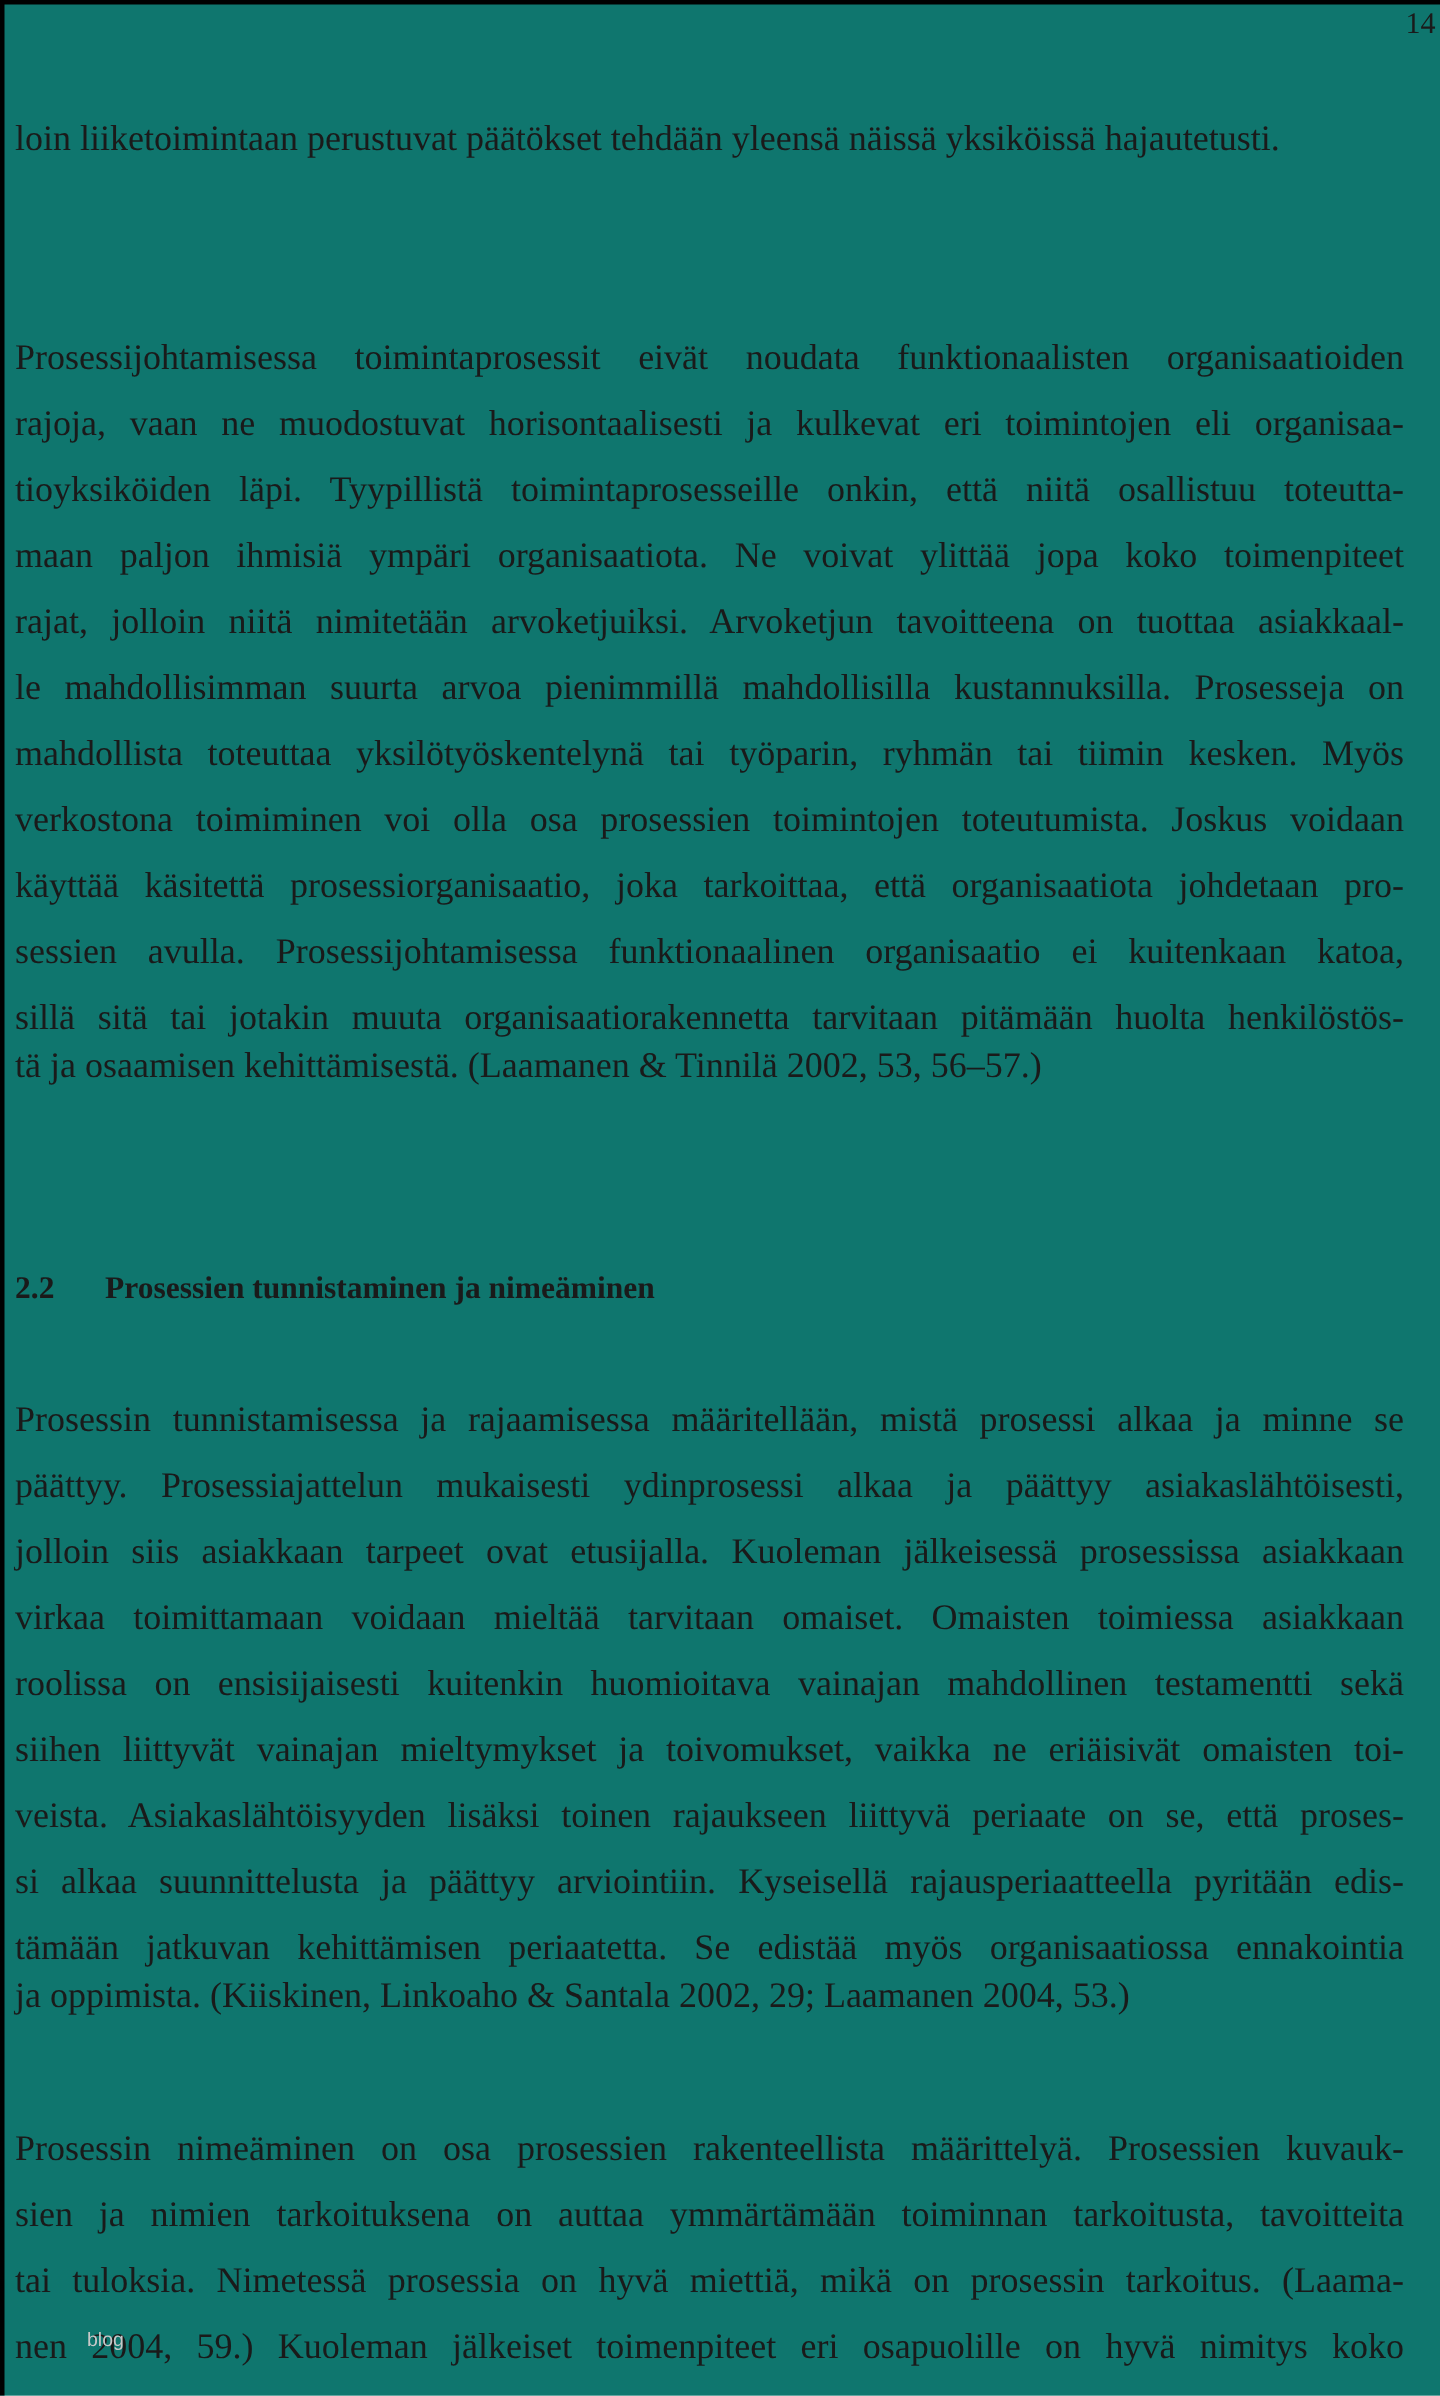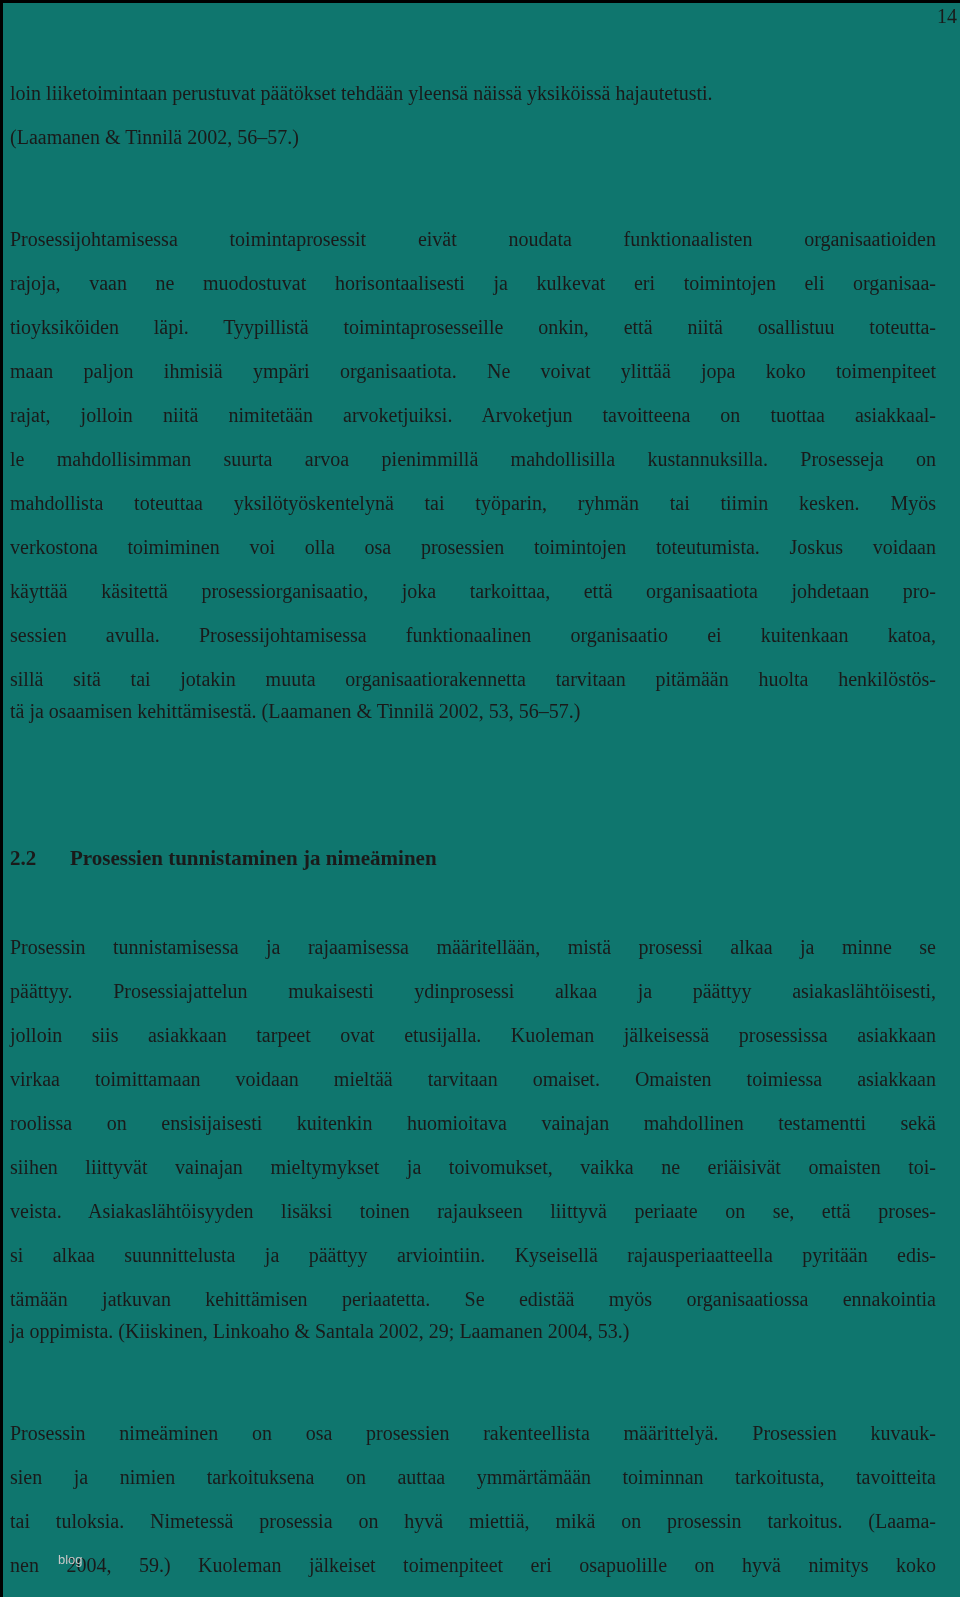--- a/index.html
+++ b/index.html
@@ -28,21 +28,21 @@
     position: absolute;
     right: 4px;
     top: 2px;
     font-size: 20px;
     line-height: 22px;
   }
   .line {
     position: absolute;
     left: 7px;
     width: 926px;
-    font-size: 20px;
+    font-size: 24px;
     line-height: 24px;
     white-space: nowrap;
   }
   .justify {
     text-align: justify;
     text-align-last: justify;
     margin-top: 12px;
   }
   .heading {
     position: absolute;
@@ -67,21 +67,20 @@
     padding-left: 15px;
   }
 </style>
 </head>
 <body>
 
 <div class="page">
   <div class="page-number">14</div>
 
   <div class="line" style="top:78px">loin liiketoimintaan perustuvat päätökset tehdään yleensä näissä yksiköissä hajautetusti.</div>
-  <div class="line" style="top:122px">(Laamanen &amp; Tinnilä 2002, 56–57.)</div>
 
   <div class="line justify" style="top:212px">Prosessijohtamisessa toimintaprosessit eivät noudata funktionaalisten organisaatioiden</div>
   <div class="line justify" style="top:256px">rajoja, vaan ne muodostuvat horisontaalisesti ja kulkevat eri toimintojen eli organisaa-</div>
   <div class="line justify" style="top:300px">tioyksiköiden läpi. Tyypillistä toimintaprosesseille onkin, että niitä osallistuu toteutta-</div>
   <div class="line justify" style="top:344px">maan paljon ihmisiä ympäri organisaatiota. Ne voivat ylittää jopa koko toimenpiteet</div>
   <div class="line justify" style="top:388px">rajat, jolloin niitä nimitetään arvoketjuiksi. Arvoketjun tavoitteena on tuottaa asiakkaal-</div>
   <div class="line justify" style="top:432px">le mahdollisimman suurta arvoa pienimmillä mahdollisilla kustannuksilla. Prosesseja on</div>
   <div class="line justify" style="top:476px">mahdollista toteuttaa yksilötyöskentelynä tai työparin, ryhmän tai tiimin kesken. Myös</div>
   <div class="line justify" style="top:564px">käyttää käsitettä prosessiorganisaatio, joka tarkoittaa, että organisaatiota johdetaan pro-</div>
   <div class="line justify" style="top:520px">verkostona toimiminen voi olla osa prosessien toimintojen toteutumista. Joskus voidaan</div>

